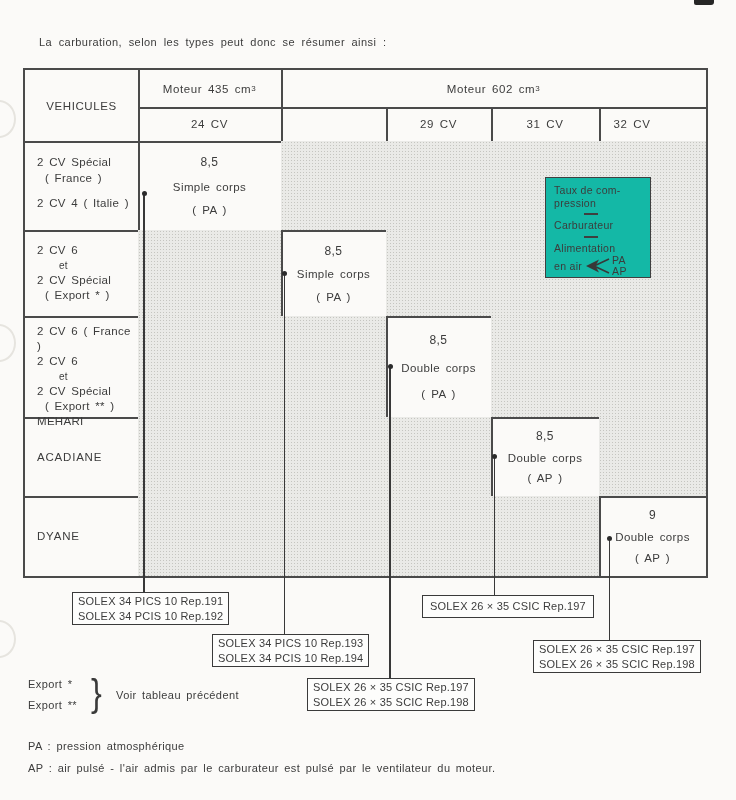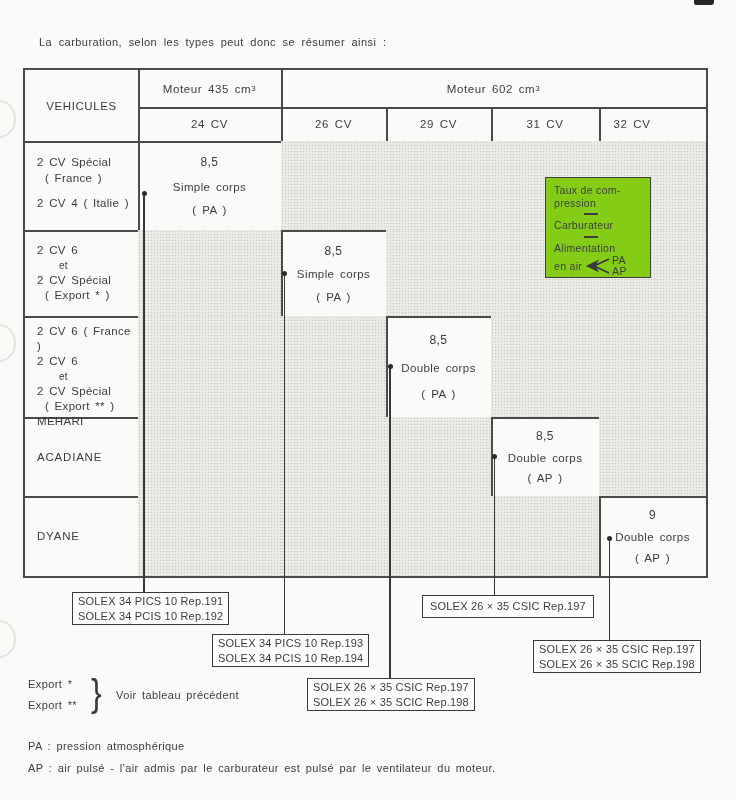--- a/index.html
+++ b/index.html
@@ -36,21 +36,21 @@
   .vcell .gap{margin-top:9px;}
   .tight{line-height:15px;padding-top:8px;}
   .vmid{display:flex;align-items:center;}
 
   .ccell{position:absolute;display:flex;flex-direction:column;justify-content:space-evenly;
          align-items:center;text-align:center;font-size:11.5px;letter-spacing:.4px;
          word-spacing:2px;padding:3px 0;box-sizing:border-box;}
   .ccell .taux{font-size:12px;}
 
   
-  .callout{left:545px;top:177px;width:106px;height:101px;background:#84cc16;
+  .callout{left:545px;top:177px;width:106px;height:101px;background:#14b8a6;
            border:1.5px solid #3f3f3f;box-sizing:border-box;font-size:10.5px;line-height:12.5px;
            padding:6px 0 0 8px;letter-spacing:.3px;z-index:6;}
   .dash{width:14px;height:2px;background:#3f3f3f;margin:4px 0 4px 30px;}
   .airrow{display:flex;align-items:center;}
   .paap{display:flex;flex-direction:column;font-size:10.5px;line-height:11px;margin-left:1px;}
 
   
   .leader{position:absolute;width:1.5px;background:#383838;z-index:2;}
   .dot{position:absolute;width:5px;height:5px;border-radius:50%;background:#2b2b2b;z-index:3;}
   .sbox{position:absolute;background:#fdfdfc;border:1.5px solid #3a3a3a;padding:1px 5px;
@@ -115,21 +115,20 @@
     <div class="hcell" style="left:0;top:0;width:113px;height:71px">VEHICULES</div>
     <div class="hcell" style="left:113px;top:0;width:143px;height:37px">
       <span>Moteur 435 cm</span>
         <sup>3</sup>
     </div>
     <div class="hcell" style="left:256px;top:0;width:425px;height:37px">
       <span>Moteur 602 cm</span>
         <sup>3</sup>
     </div>
     <div class="hcell" style="left:113px;top:37px;width:143px;height:34px">24 CV</div>
-    <div class="hcell" style="left:256px;top:37px;width:105px;height:34px">26 CV</div>
     <div class="hcell" style="left:361px;top:37px;width:105px;height:34px">29 CV</div>
     <div class="hcell" style="left:466px;top:37px;width:108px;height:34px">31 CV</div>
     <div class="hcell" style="left:558px;top:37px;width:98px;height:34px">32 CV</div>
 
     <div class="vcell" style="top:71px;height:89px;padding-top:13px">
       <div>2 CV Spécial</div>
       <div class="ind8">( France )</div>
       <div class="gap">2 CV 4 ( Italie )</div>
     </div>
     <div class="vcell" style="top:160px;height:86px;padding-top:13px;line-height:15px">

